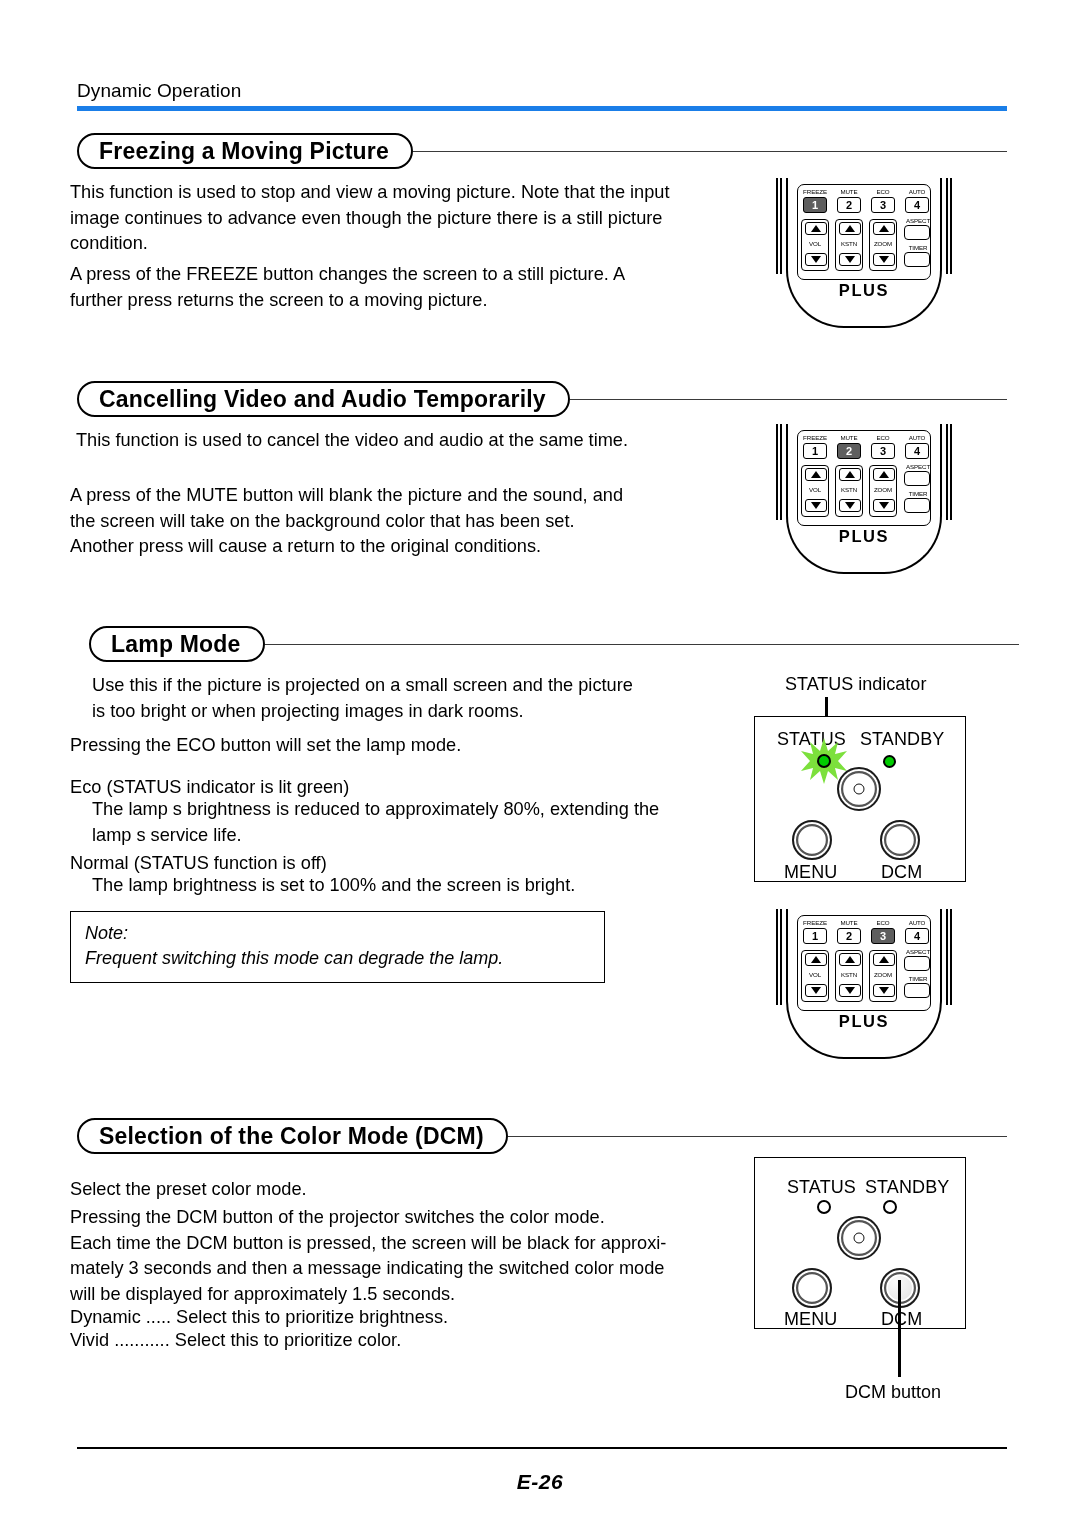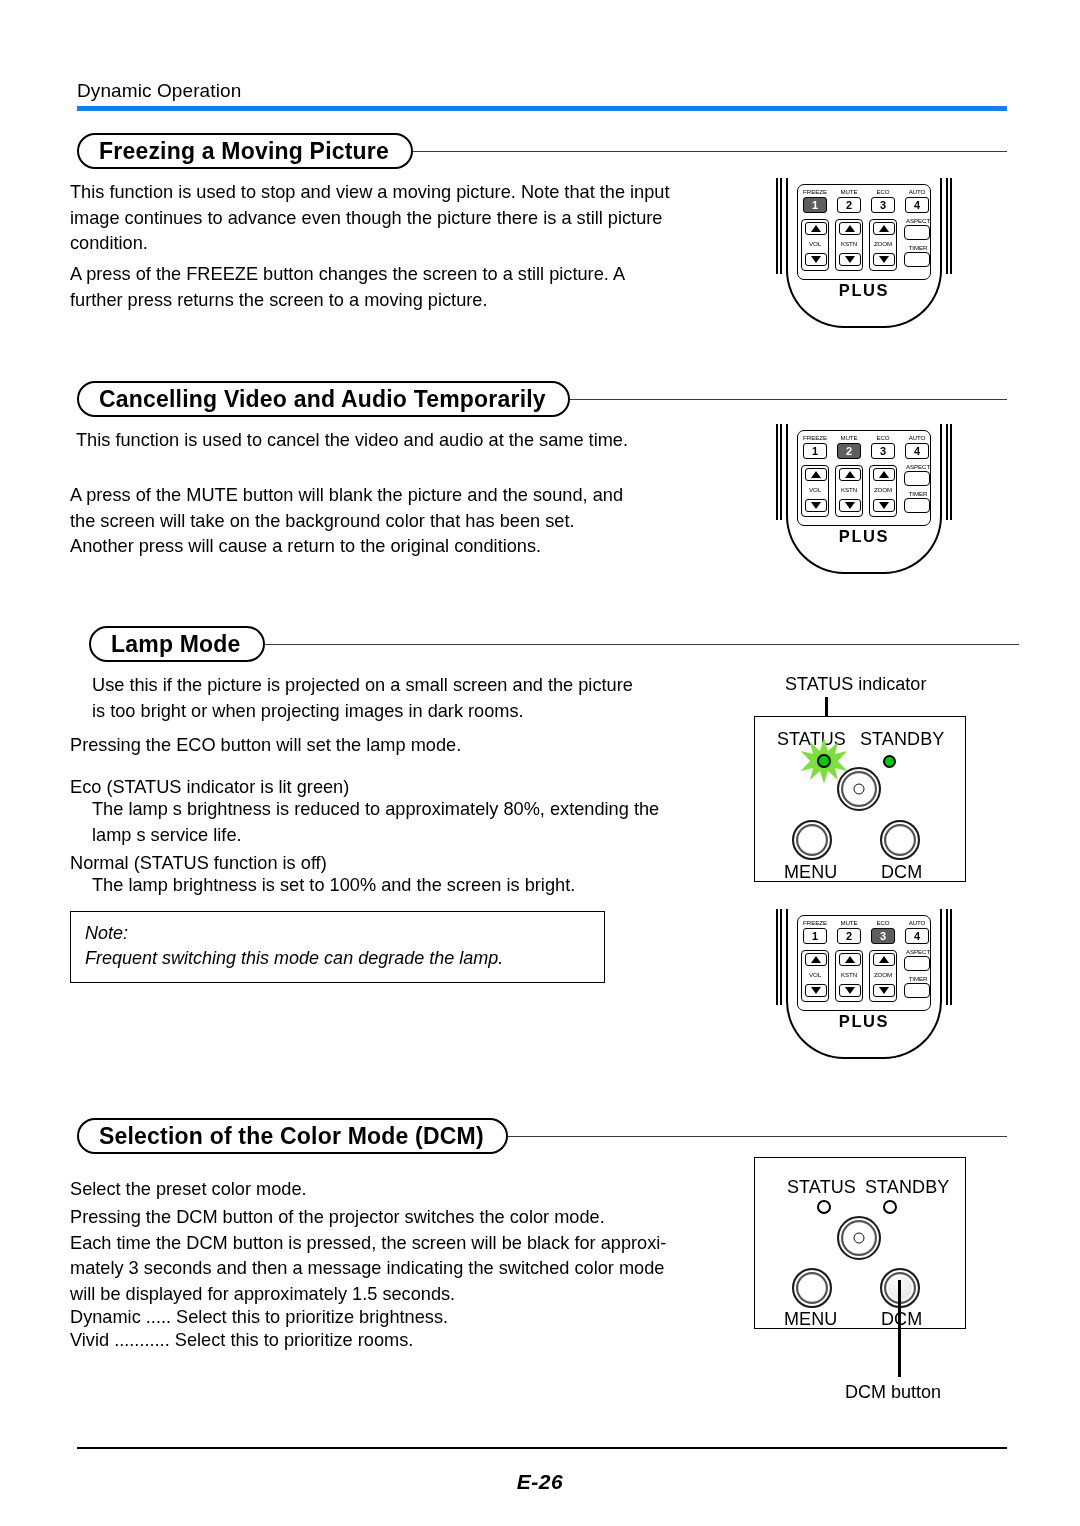--- a/index.html
+++ b/index.html
@@ -495,21 +495,21 @@
     <div class="pill">Selection of the Color Mode (DCM)</div>
     <div class="pill-rule"></div>
   </div>
 
   <div class="body-text" style="left:70px; top:1163px; width:620px;margin-top:14px;">Select the preset color mode.</div>
   <div class="body-text" style="left:70px; top:1205px; width:620px;">Pressing the DCM button of the projector switches the color mode.
 Each time the DCM button is pressed, the screen will be black for approxi-
 mately 3 seconds and then a message indicating the switched color mode
 will be displayed for approximately 1.5 seconds.</div>
   <div class="body-text" style="left:70px; top:1305px; width:620px;">Dynamic ..... Select this to prioritize brightness.</div>
-  <div class="body-text" style="left:70px; top:1328px; width:620px;">Vivid ........... Select this to prioritize rooms.</div>
+  <div class="body-text" style="left:70px; top:1328px; width:620px;">Vivid ........... Select this to prioritize color.</div>
 
   <div class="panel" style="left:754px; top:1157px; width:212px; height:172px;">
     <div class="panel-lbl" style="left:32px; top:19px;">STATUS</div>
     <div class="panel-lbl" style="left:110px; top:19px;">STANDBY</div>
 
     <div class="led" style="left:62px; top:42px;"></div>
     <div class="led" style="left:128px; top:42px;"></div>
 
     <div class="knob power" style="left:82px; top:58px;">
       <span class="inner-dot"></span>

